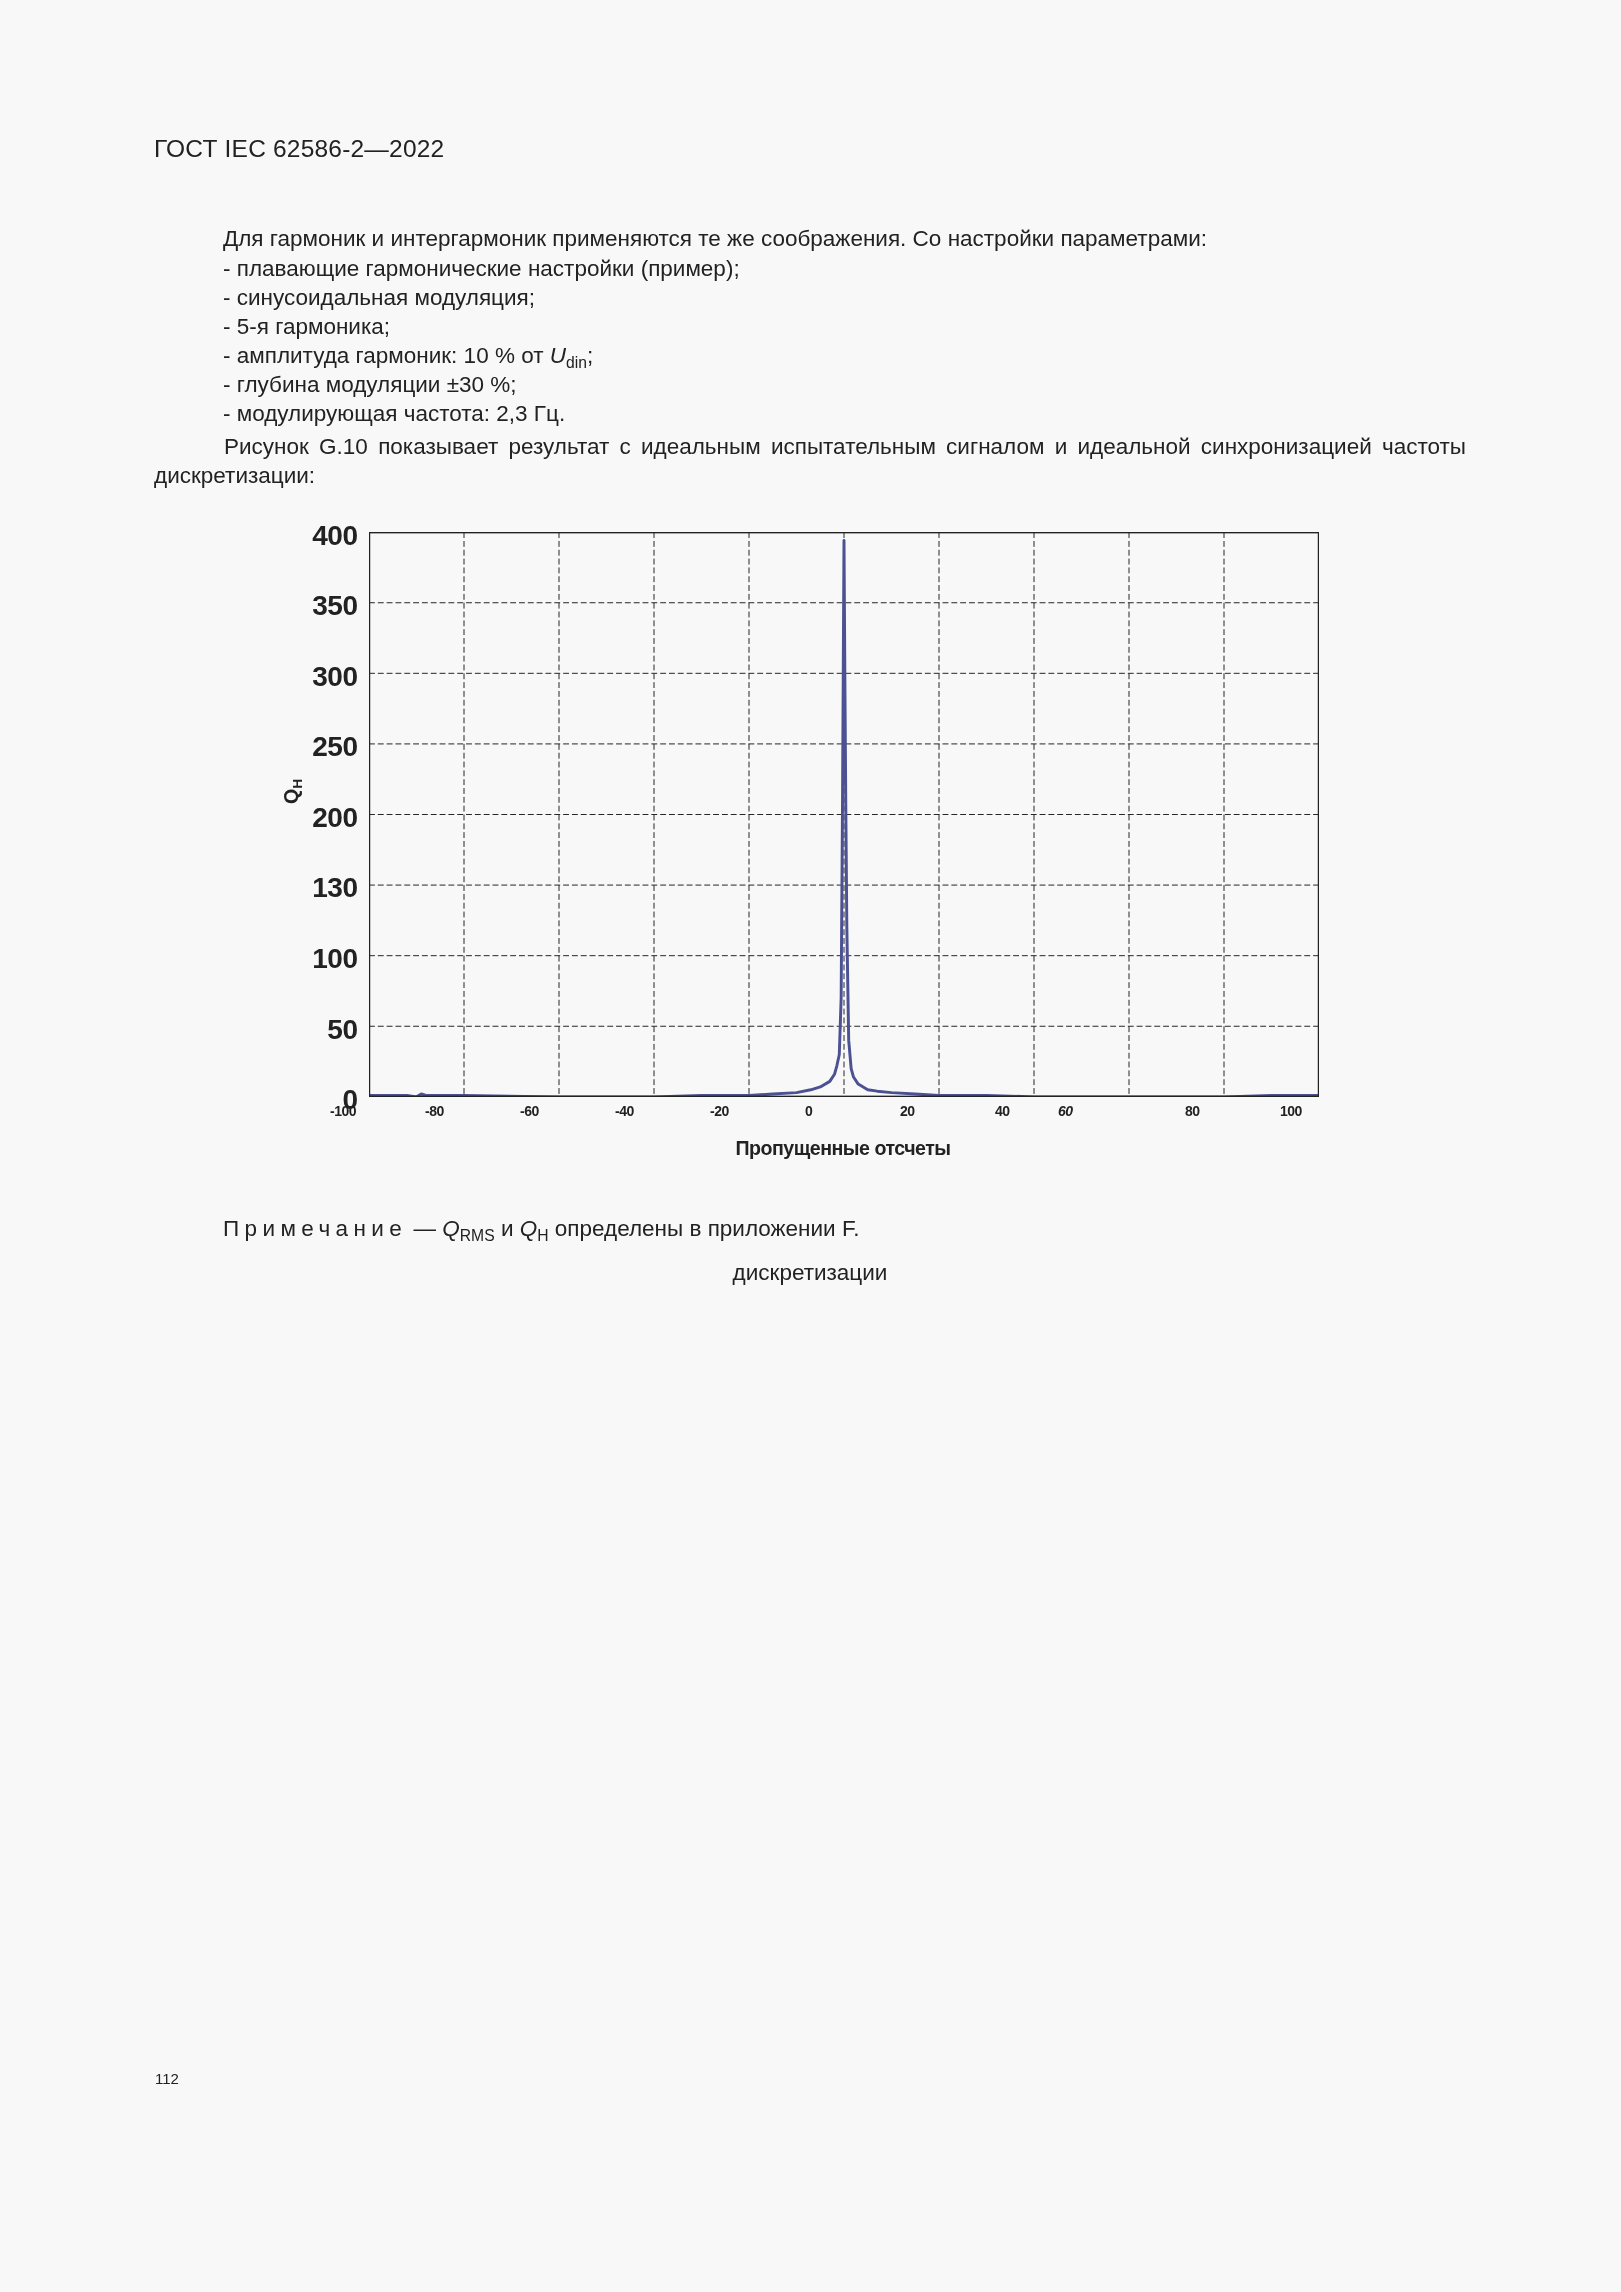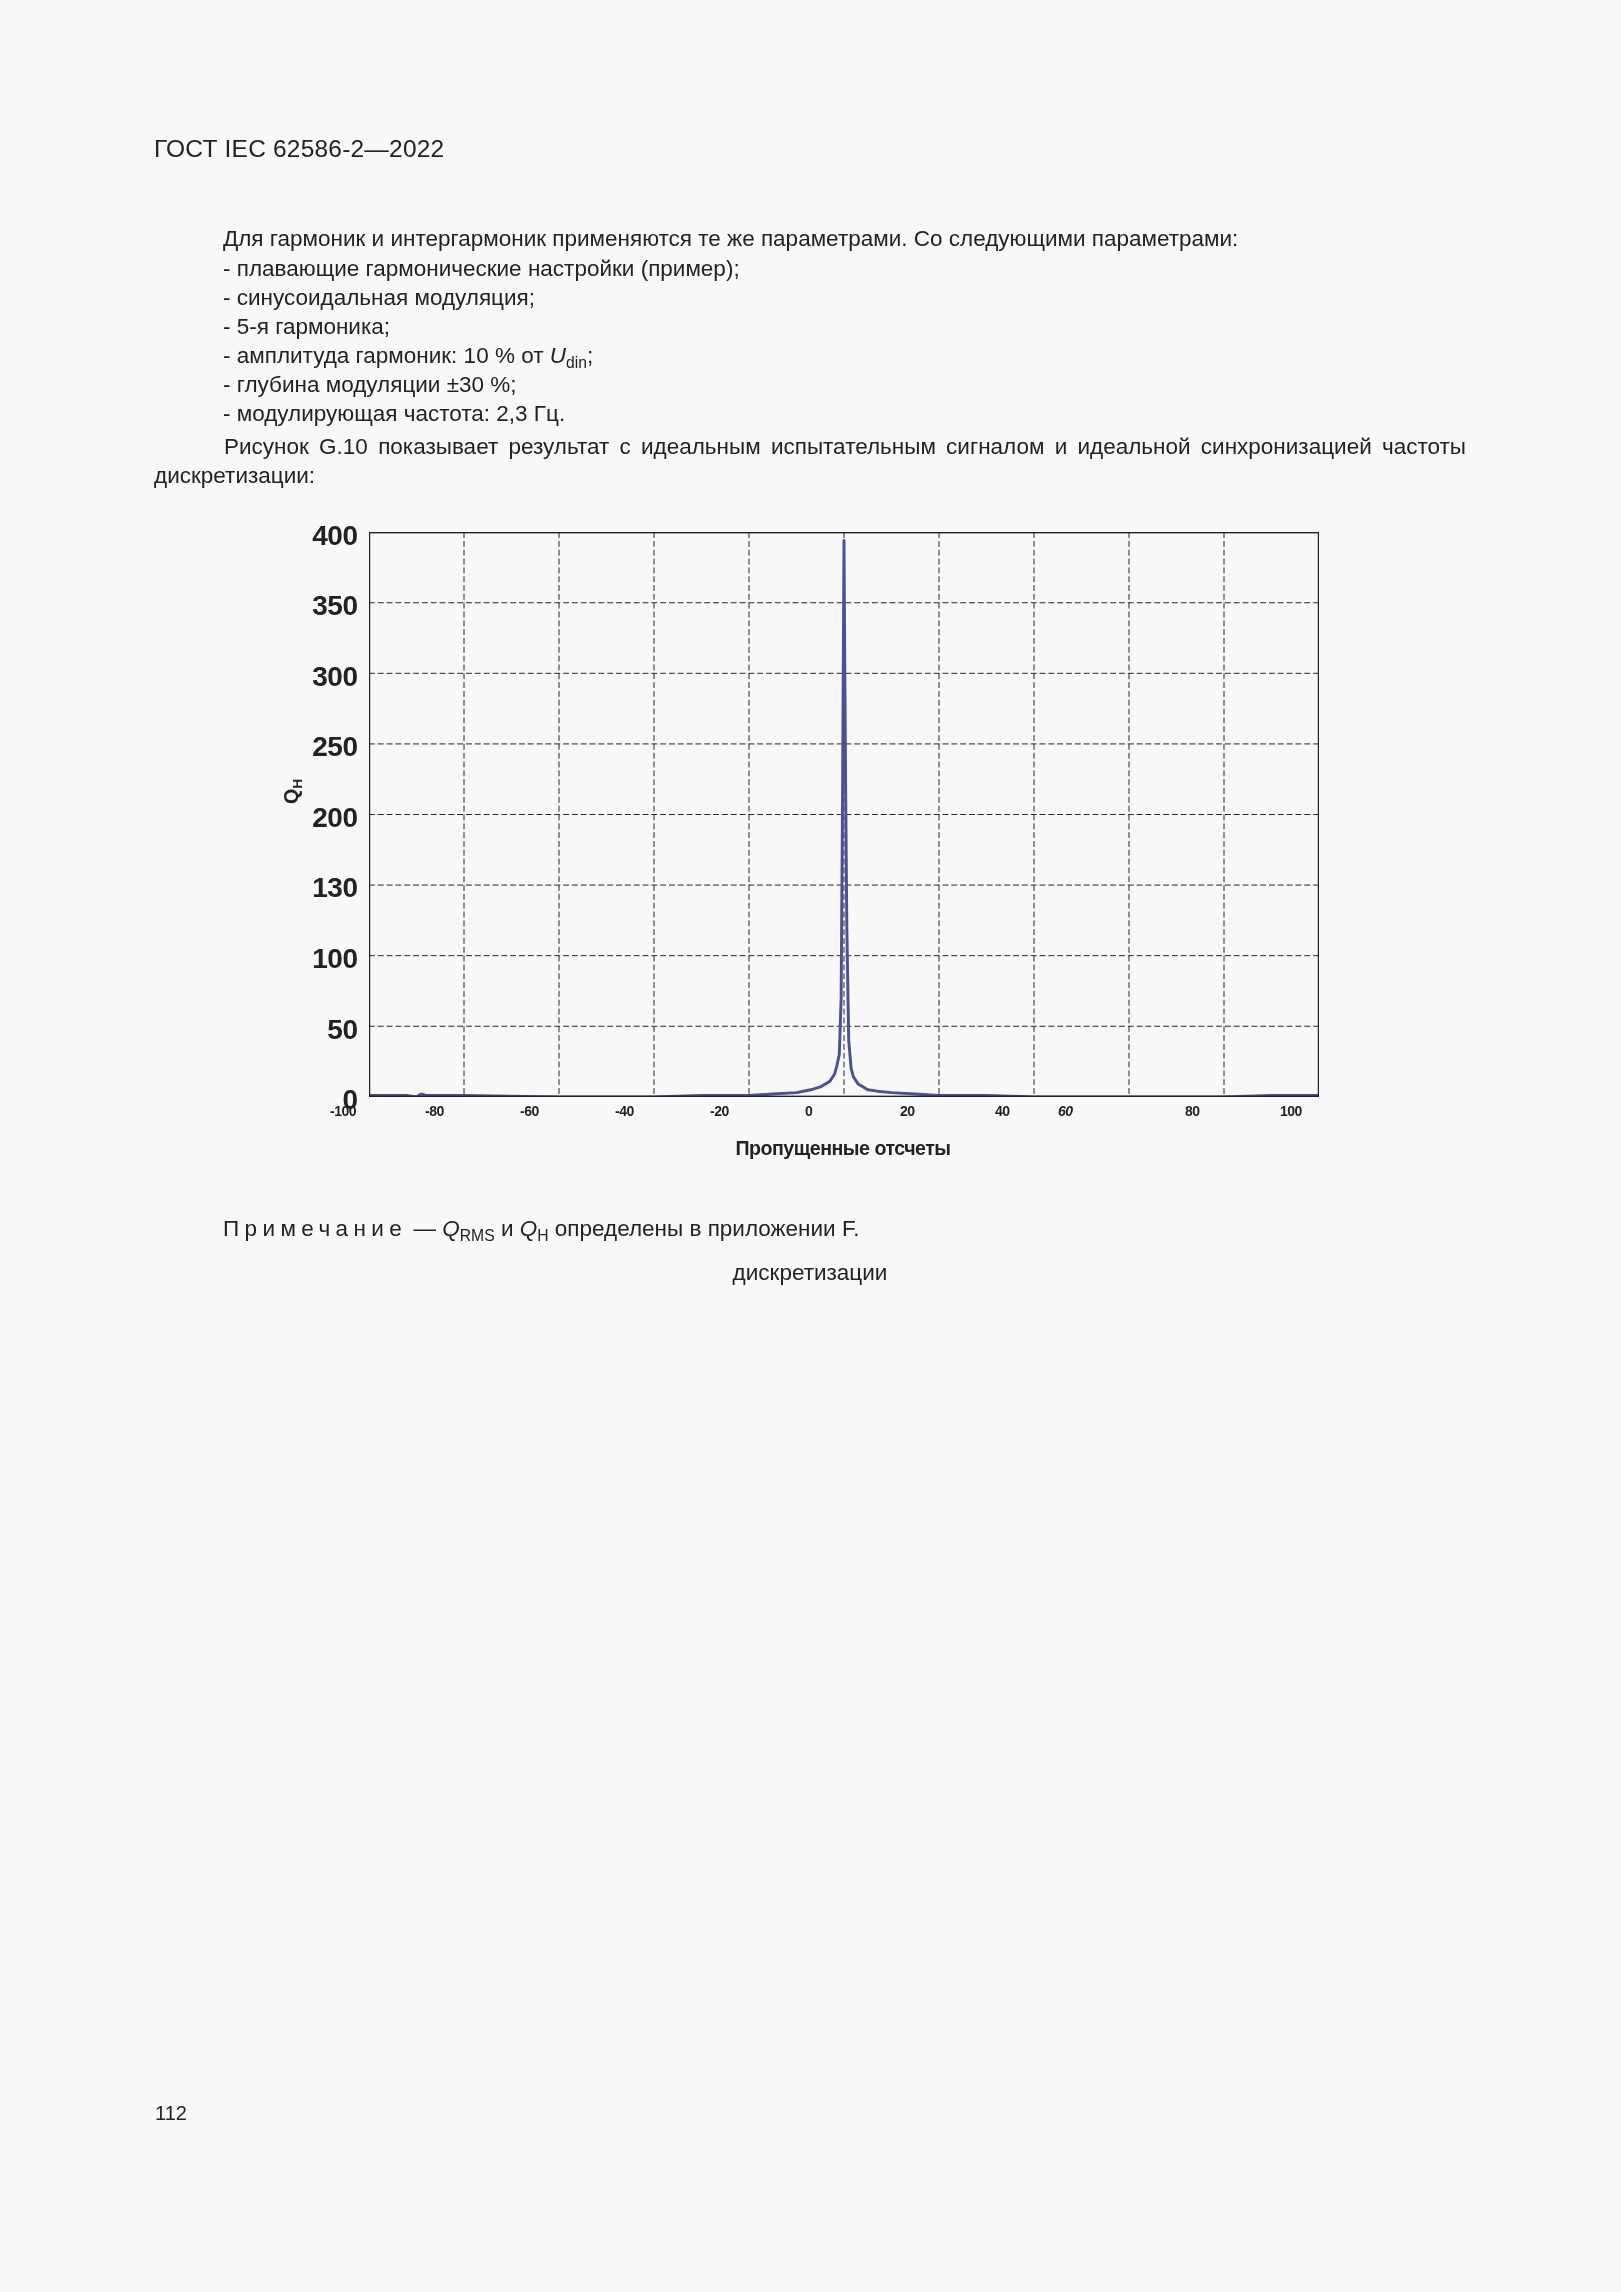--- a/index.html
+++ b/index.html
@@ -21,28 +21,28 @@
   .plot { position:absolute; left:95px; top:21.6px; width:950px; height:565px; }
   .ytick { position:absolute; right:990px; width:59px; text-align:right; font-size:28px; font-weight:bold; transform:translateY(-11.8px); letter-spacing:-0.5px; }
   .xtick { position:absolute; top:593px; width:78px; margin-left:-39px; text-align:left; font-size:14px; font-weight:bold; letter-spacing:-0.5px; }
   .xlabel { position:absolute; left:422px; top:627px; width:294px; text-align:center; font-size:19.6px; font-weight:bold; letter-spacing:-0.5px; }
   .ylabel { position:absolute; left:5.9px; top:294px; font-size:19.6px; font-weight:bold; transform:rotate(-90deg); transform-origin:left top; white-space:nowrap; }
   .ylabel sub { font-size:13.7px; vertical-align:-3.9px; }
 
   .note { left:223px; top:1214px; font-size:22.5px; line-height:29px; white-space:nowrap; }
   .spaced { letter-spacing:5.4px; }
   .caption { left:154px; top:1258px; width:1312px; text-align:center; font-size:22.5px; line-height:29px; }
-  .pagenum { left:155px; top:2070px; font-size:20px;margin-top:32px; }
+  .pagenum { left:155px; top:2070px; font-size:15px; }
 </style>
 </head>
 <body>
 
 <div class="abs header">ГОСТ IEC 62586-2—2022</div>
 
-<div class="abs para intro">Для гармоник и интергармоник применяются те же параметрами. Со следующими параметрами:</div>
+<div class="abs para intro">Для гармоник и интергармоник применяются те же соображения. Со настройки параметрами:</div>
 
 <ul class="abs list">
   <li><span>- плавающие гармонические настройки (пример);</span></li>
   <li><span>- синусоидальная модуляция;</span></li>
   <li><span>- 5-я гармоника;</span></li>
   <li><span>- амплитуда гармоник: 10 % от </span><span class="ital">U</span><sub>din</sub><span>;</span></li>
   <li><span>- глубина модуляции ±30 %;</span></li>
   <li><span>- модулирующая частота: 2,3 Гц.</span></li>
 </ul>
 

